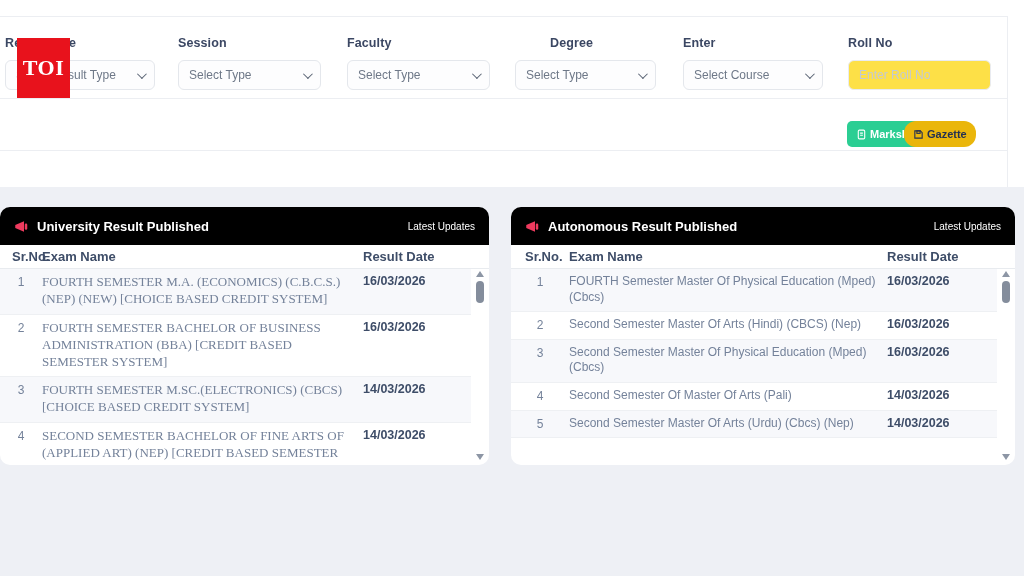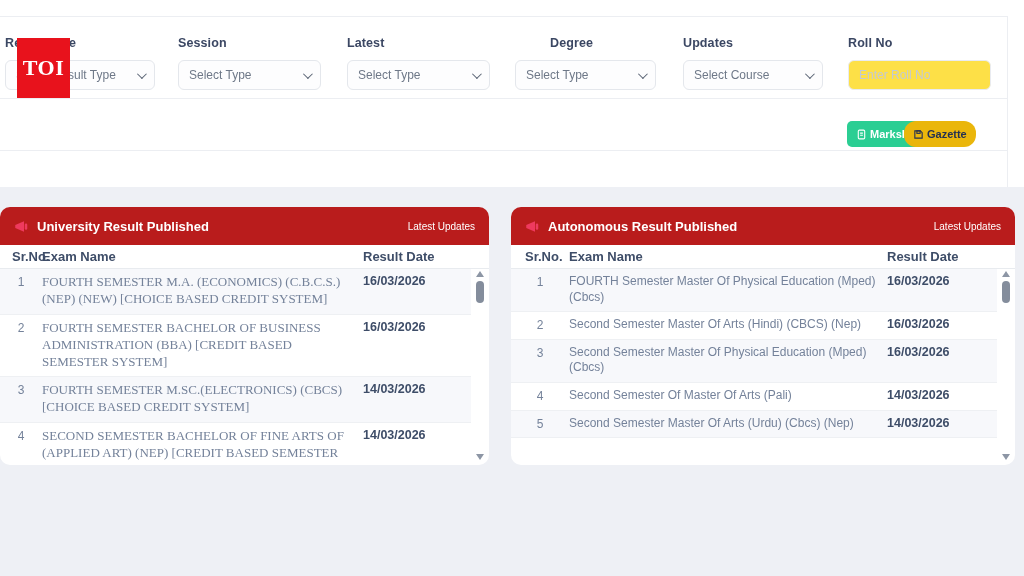--- a/index.html
+++ b/index.html
@@ -57,21 +57,21 @@
     font-family:"Liberation Sans", sans-serif;
   }
   .btn-marksheet { left:815px; background:#2bce93; color:#ffffff;margin-left:32px; }
   .btn-gazette  { left:904px; background:#eab60b; color:#233052;border-radius:12px; }
 
   
   .panel { position:absolute; top:207px; border-radius:10px; }
   .panel-left  { left:0;     width:489px; }
   .panel-right { left:511px; width:504px; }
   .phead {
-    height:38px; background:#b91c1c; border-radius:10px 10px 0 0;
+    height:38px; background:#000000; border-radius:10px 10px 0 0;
     display:flex; align-items:center; gap:8px; padding:0 14px;
   }
   .ptitle { color:#ffffff; font-weight:700; font-size:13px; }
   .latest { margin-left:auto; color:#ffffff; font-size:10px; }
   .colhead {
     height:24px; background:#ffffff; border-bottom:1px solid #e8ebef;
     display:grid; align-items:center; padding-right:18px;
     font-size:13px; font-weight:700; color:#3e4d68; white-space:nowrap;
   }
   .grid-l { grid-template-columns:42px 1fr 108px; }
@@ -115,35 +115,35 @@
     </div>
   </div>
   <div class="fgroup g2">
     <span class="flabel">Session</span>
     <div class="fselect" style="width:143px;">
       <span>Select Type</span>
       <span class="chev"></span>
     </div>
   </div>
   <div class="fgroup g3">
-    <span class="flabel">Latest</span>
+    <span class="flabel">Faculty</span>
     <div class="fselect" style="width:143px;">
       <span>Select Type</span>
       <span class="chev"></span>
     </div>
   </div>
   <div class="fgroup g4">
     <span class="flabel">Degree</span>
     <div class="fselect" style="width:141px;">
       <span>Select Type</span>
       <span class="chev"></span>
     </div>
   </div>
   <div class="fgroup g5">
-    <span class="flabel">Updates</span>
+    <span class="flabel">Enter</span>
     <div class="fselect" style="width:140px;">
       <span>Select Course</span>
       <span class="chev"></span>
     </div>
   </div>
   <div class="fgroup g6">
     <span class="flabel">Roll No</span>
     <input class="finput" type="text" placeholder="Enter Roll No" style="">
   </div>
 

